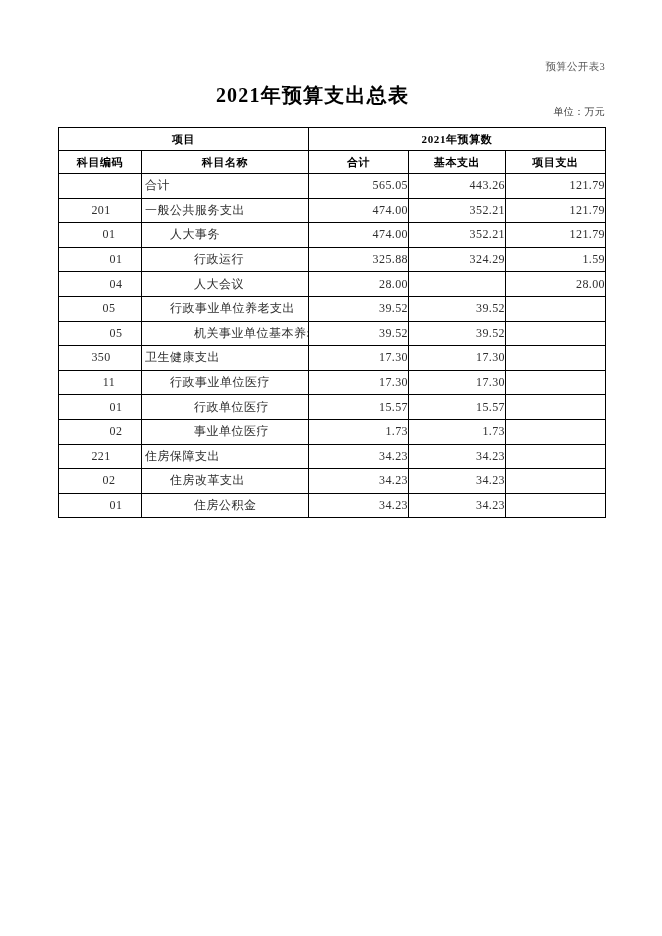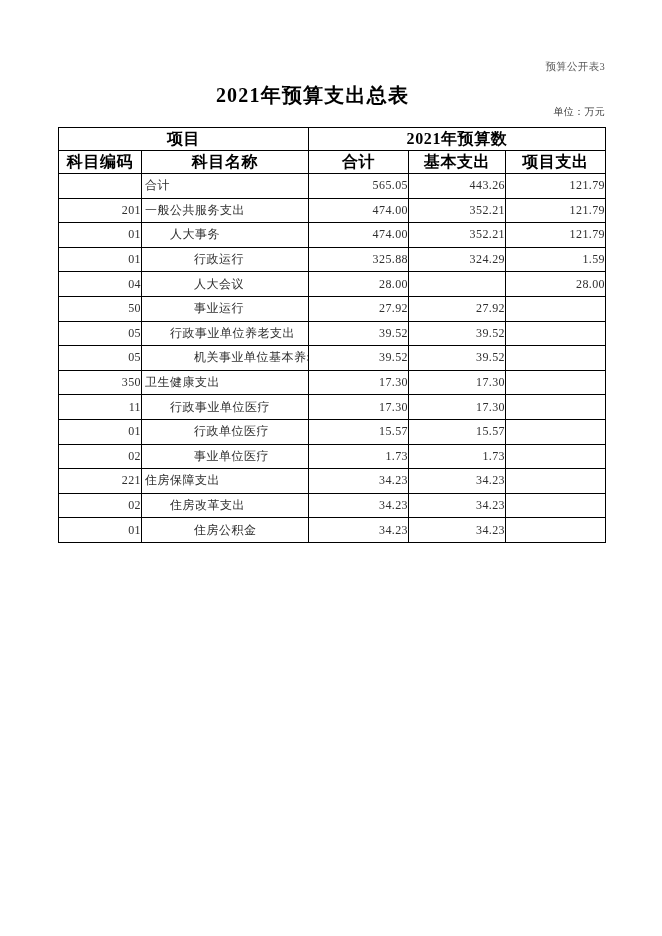--- a/index.html
+++ b/index.html
@@ -73,41 +73,41 @@
     border: 1px solid #000000;
     padding: 0;
     overflow: hidden;
     white-space: nowrap;
   }
 
   table.budget-table th {
     height: 22px;
     text-align: center;
     vertical-align: middle;
-    font-size: 16px;
+    font-size: 11px;
     font-weight: bold;
     color: #000000;
     letter-spacing: 0.6px;
   }
 
   table.budget-table td {
     height: 23.6px;
     vertical-align: middle;
     font-size: 12px;
     color: #2f2f2f;
   }
 
   col.c-code   { width: 83px; }
   col.c-name   { width: 167px; }
   col.c-total  { width: 100px; }
   col.c-basic  { width: 97px; }
   col.c-proj   { width: 100px; }
 
   td.code-cell {
-    text-align: right;
+    text-align: center;
     letter-spacing: 0.4px;
     font-size: 11.5px;
   }
   td.name-cell {
     text-align: left;
     letter-spacing: 0.5px;
   }
   td.num-cell {
     text-align: right;
     padding-right: 5px;
@@ -190,27 +190,20 @@
             <td class="num-cell">324.29</td>
             <td class="num-cell">1.59</td>
           </tr>
           <tr class="lvl3">
             <td class="code-cell">04</td>
             <td class="name-cell">人大会议</td>
             <td class="num-cell">28.00</td>
             <td class="num-cell"></td>
             <td class="num-cell">28.00</td>
           </tr>
-          <tr class="lvl3">
-            <td class="code-cell">50</td>
-            <td class="name-cell">事业运行</td>
-            <td class="num-cell">27.92</td>
-            <td class="num-cell">27.92</td>
-            <td class="num-cell"></td>
-          </tr>
           <tr class="lvl2">
             <td class="code-cell">05</td>
             <td class="name-cell">行政事业单位养老支出</td>
             <td class="num-cell">39.52</td>
             <td class="num-cell">39.52</td>
             <td class="num-cell"></td>
           </tr>
           <tr class="lvl3">
             <td class="code-cell">05</td>
             <td class="name-cell">机关事业单位基本养老保险</td>

